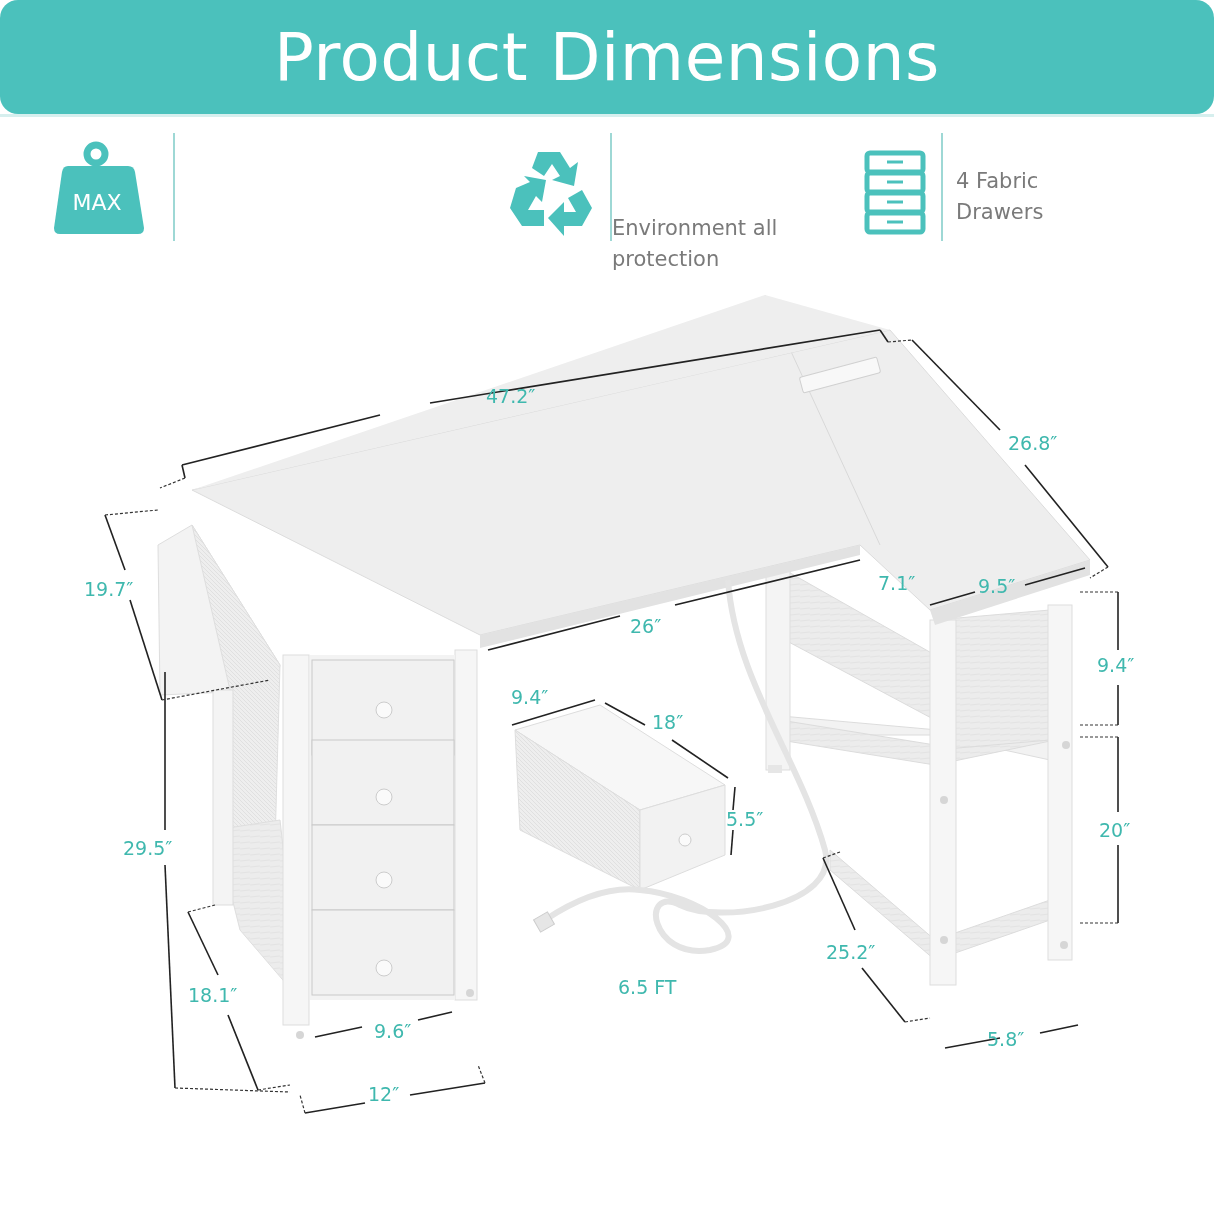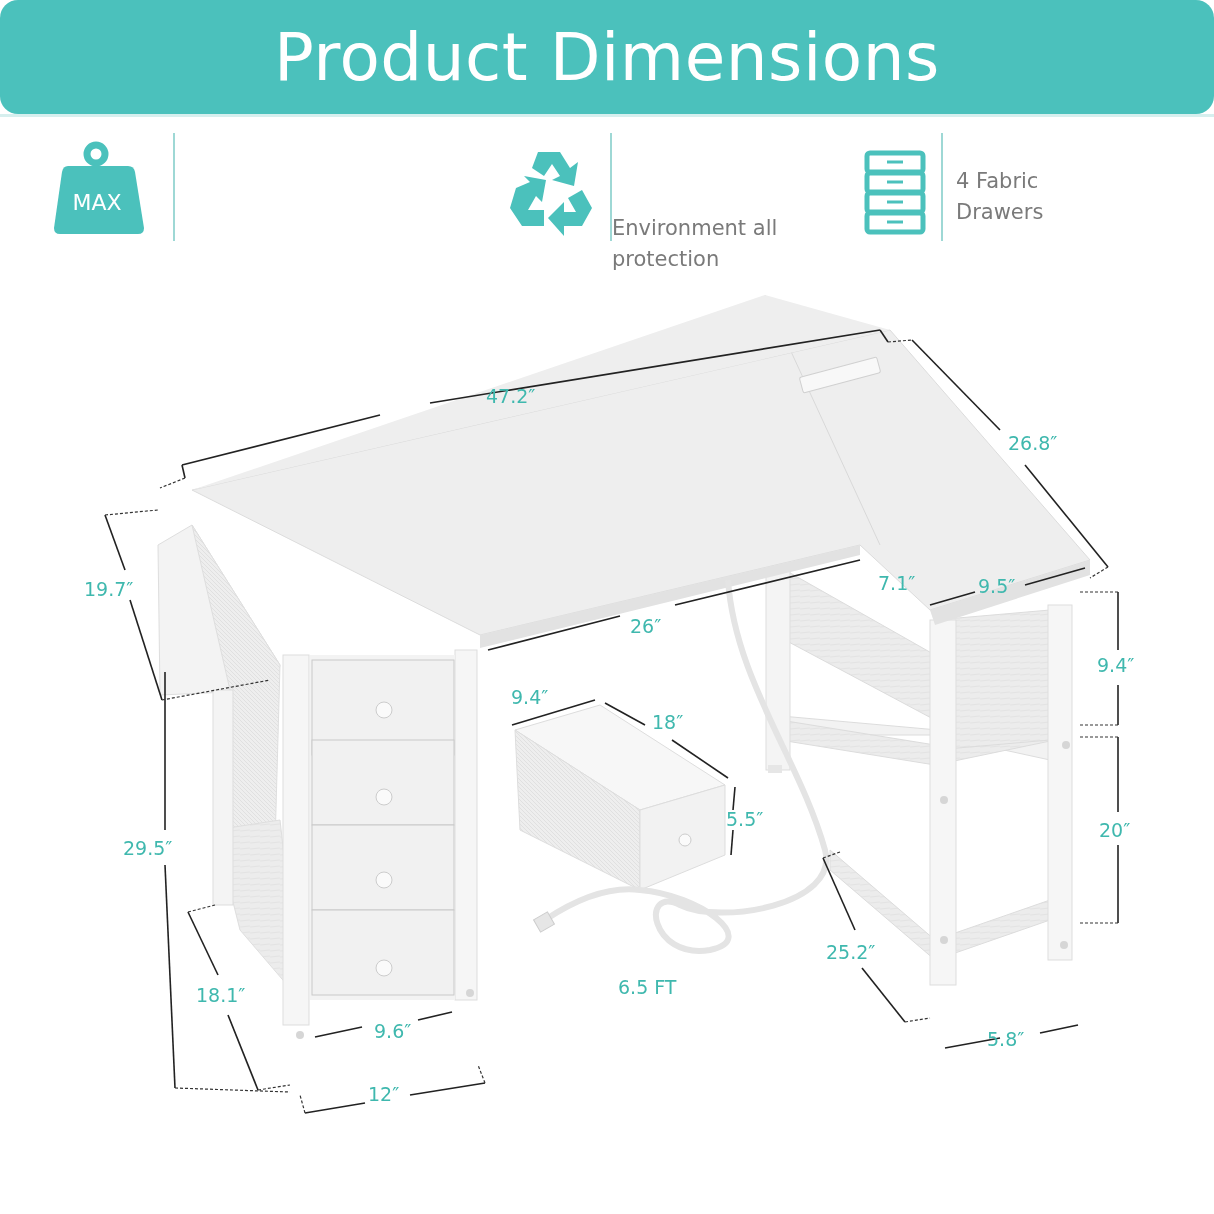--- a/index.html
+++ b/index.html
@@ -211,18 +211,18 @@
 <div class="dim-label" style="left:84px; top:578px;">19.7″</div>
 <div class="dim-label" style="left:630px; top:615px;">26″</div>
 <div class="dim-label" style="left:878px; top:572px;text-align:right;">7.1″</div>
 <div class="dim-label" style="left:978px; top:575px;">9.5″</div>
 <div class="dim-label" style="left:1097px; top:654px;">9.4″</div>
 <div class="dim-label" style="left:1099px; top:819px;">20″</div>
 <div class="dim-label" style="left:123px; top:837px;">29.5″</div>
 <div class="dim-label" style="left:511px; top:686px;">9.4″</div>
 <div class="dim-label" style="left:652px; top:711px;">18″</div>
 <div class="dim-label" style="left:726px; top:808px;">5.5″</div>
-<div class="dim-label" style="left:196px; top:984px;text-align:right;">18.1″</div>
+<div class="dim-label" style="left:188px; top:984px;text-align:right;">18.1″</div>
 <div class="dim-label" style="left:374px; top:1020px;">9.6″</div>
 <div class="dim-label" style="left:368px; top:1083px;">12″</div>
 <div class="dim-label" style="left:618px; top:976px;">6.5 FT</div>
 <div class="dim-label" style="left:826px; top:941px;">25.2″</div>
 <div class="dim-label" style="left:987px; top:1028px;">5.8″</div>
 
 </body></html>

